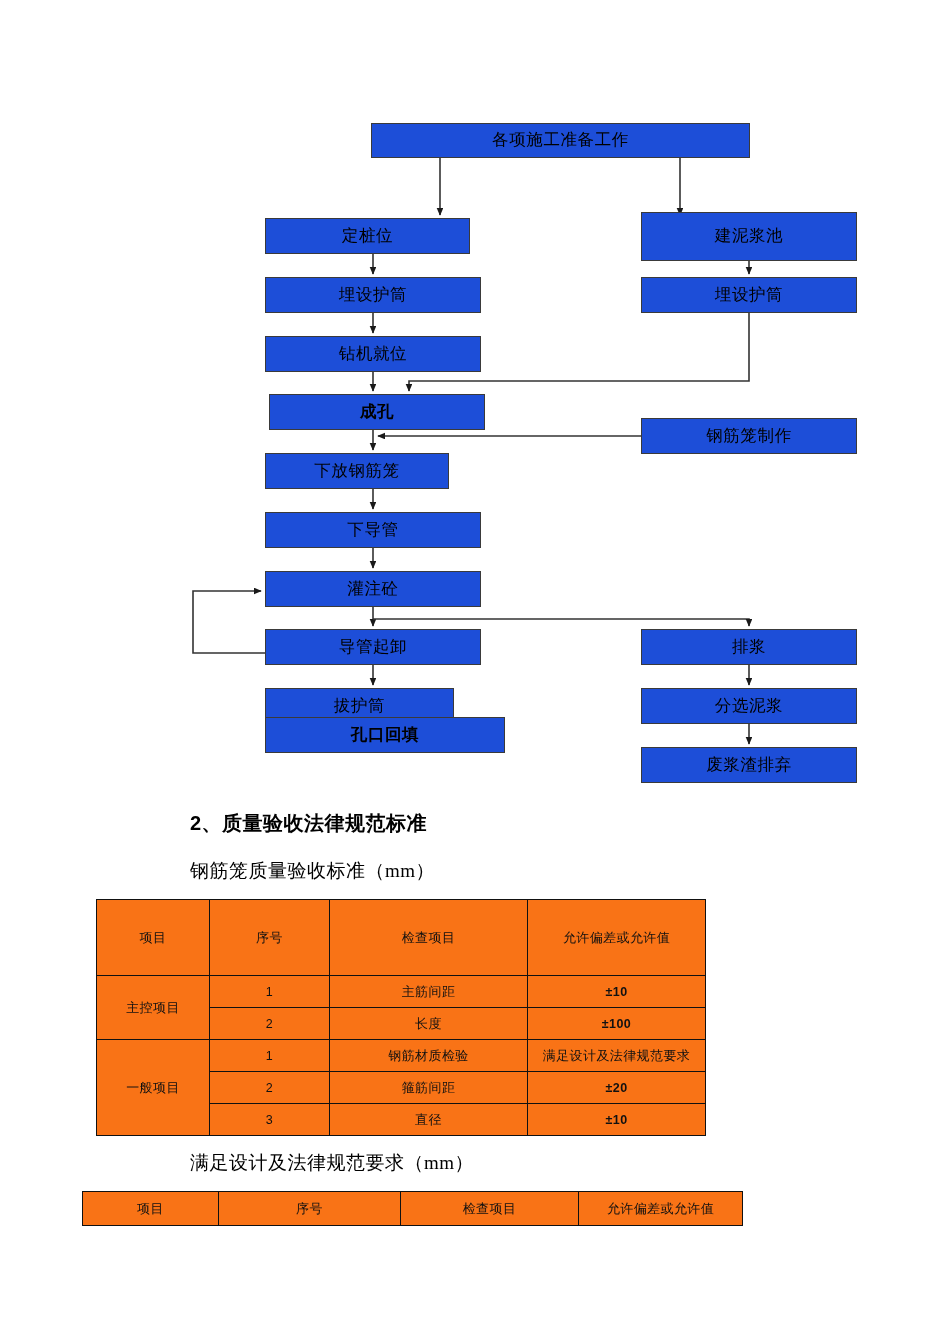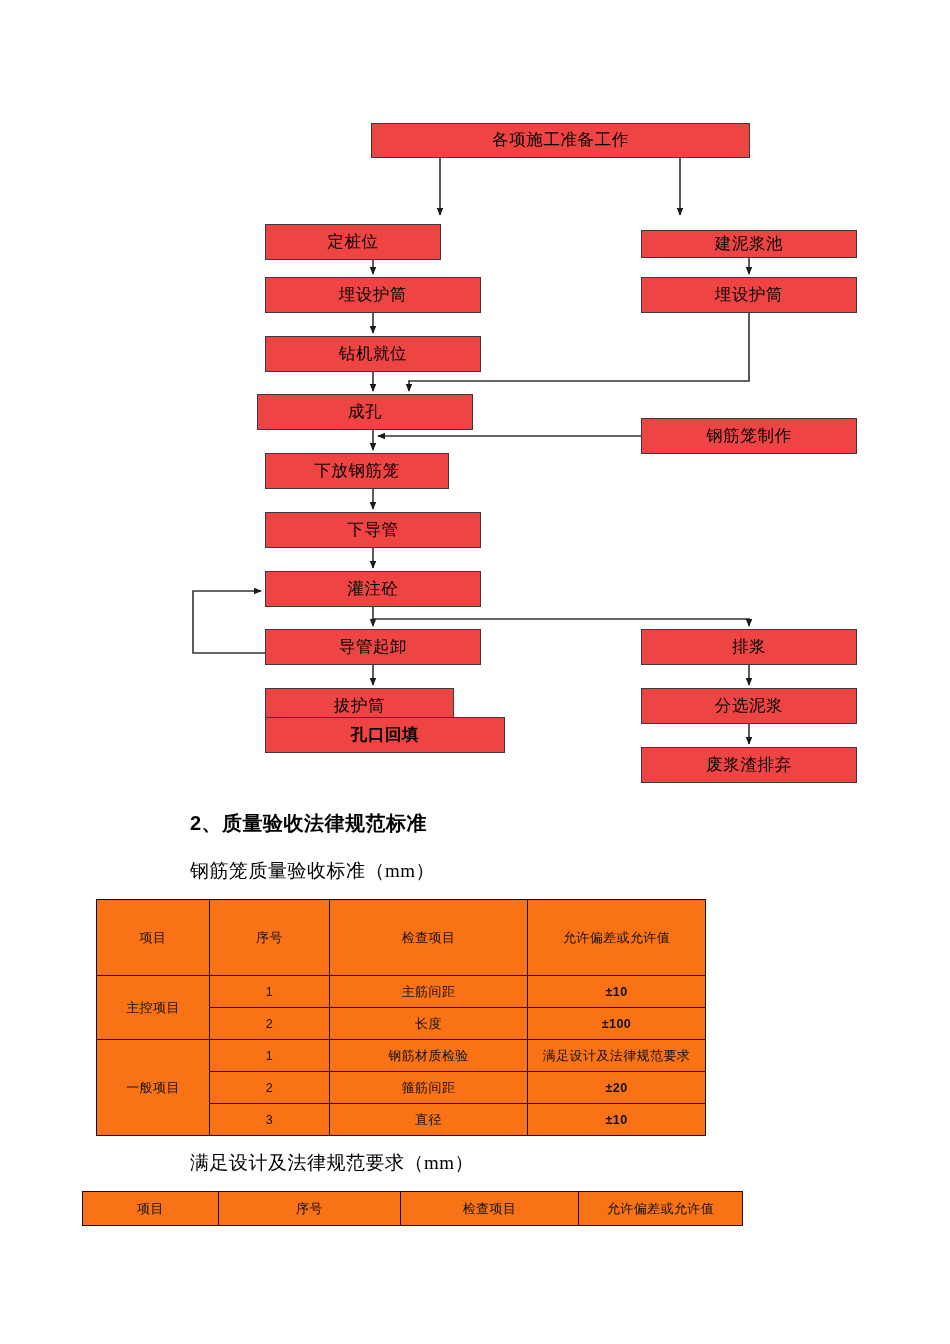--- a/index.html
+++ b/index.html
@@ -21,21 +21,21 @@
     position: absolute;
     left: 0;
     top: 0;
     width: 950px;
     height: 800px;
   }
   .fc-box {
     position: absolute;
     box-sizing: border-box;
     border: 1.6px solid #3a3a3a;
-    background: #ef4444;
+    background: #1d4ed8;
     display: flex;
     align-items: center;
     justify-content: center;
     font-size: 16.5px;
     line-height: 1;
     letter-spacing: 0.6px;
     color: #000;
     z-index: 2;
   }
   .fc-svg {
@@ -131,30 +131,30 @@
       <path d="M749,665 L749,685" marker-end="url(#arrow)"></path>
       <path d="M749,724 L749,744" marker-end="url(#arrow)"></path>
 
       <path d="M265,653 L193,653 L193,591 L261,591" marker-end="url(#arrow)"></path>
     </g>
   </svg>
 
   <div class="fc-box" style="left:371px;top:123px;width:379px;height:35px;">
     <span>各项施工准备工作</span>
   </div>
-  <div class="fc-box" style="left:265px;top:224px;width:176px;height:36px;">
+  <div class="fc-box" style="left:265px;top:218px;width:205px;height:36px;">
     <span>定桩位</span>
   </div>
   <div class="fc-box" style="left:265px;top:277px;width:216px;height:36px;">
     <span>埋设护筒</span>
   </div>
   <div class="fc-box" style="left:265px;top:336px;width:216px;height:36px;">
     <span>钻机就位</span>
   </div>
-  <div class="fc-box" style="left:257px;top:394px;width:216px;height:36px;">
+  <div class="fc-box" style="left:269px;top:394px;width:216px;height:36px;font-weight:bold;">
     <span>成孔</span>
   </div>
   <div class="fc-box" style="left:265px;top:453px;width:184px;height:36px;">
     <span>下放钢筋笼</span>
   </div>
   <div class="fc-box" style="left:265px;top:512px;width:216px;height:36px;">
     <span>下导管</span>
   </div>
   <div class="fc-box" style="left:265px;top:571px;width:216px;height:36px;">
     <span>灌注砼</span>
@@ -162,21 +162,21 @@
   <div class="fc-box" style="left:265px;top:629px;width:216px;height:36px;">
     <span>导管起卸</span>
   </div>
   <div class="fc-box" style="left:265px;top:688px;width:189px;height:36px;">
     <span>拔护筒</span>
   </div>
   <div class="fc-box" style="left:265px;top:717px;width:240px;height:36px;font-weight:bold;">
     <span>孔口回填</span>
   </div>
 
-  <div class="fc-box" style="left:641px;top:230px;width:216px;height:28px;">
+  <div class="fc-box" style="left:641px;top:212px;width:216px;height:49px;">
     <span>建泥浆池</span>
   </div>
   <div class="fc-box" style="left:641px;top:277px;width:216px;height:36px;">
     <span>埋设护筒</span>
   </div>
   <div class="fc-box" style="left:641px;top:418px;width:216px;height:36px;">
     <span>钢筋笼制作</span>
   </div>
   <div class="fc-box" style="left:641px;top:629px;width:216px;height:36px;">
     <span>排浆</span>

